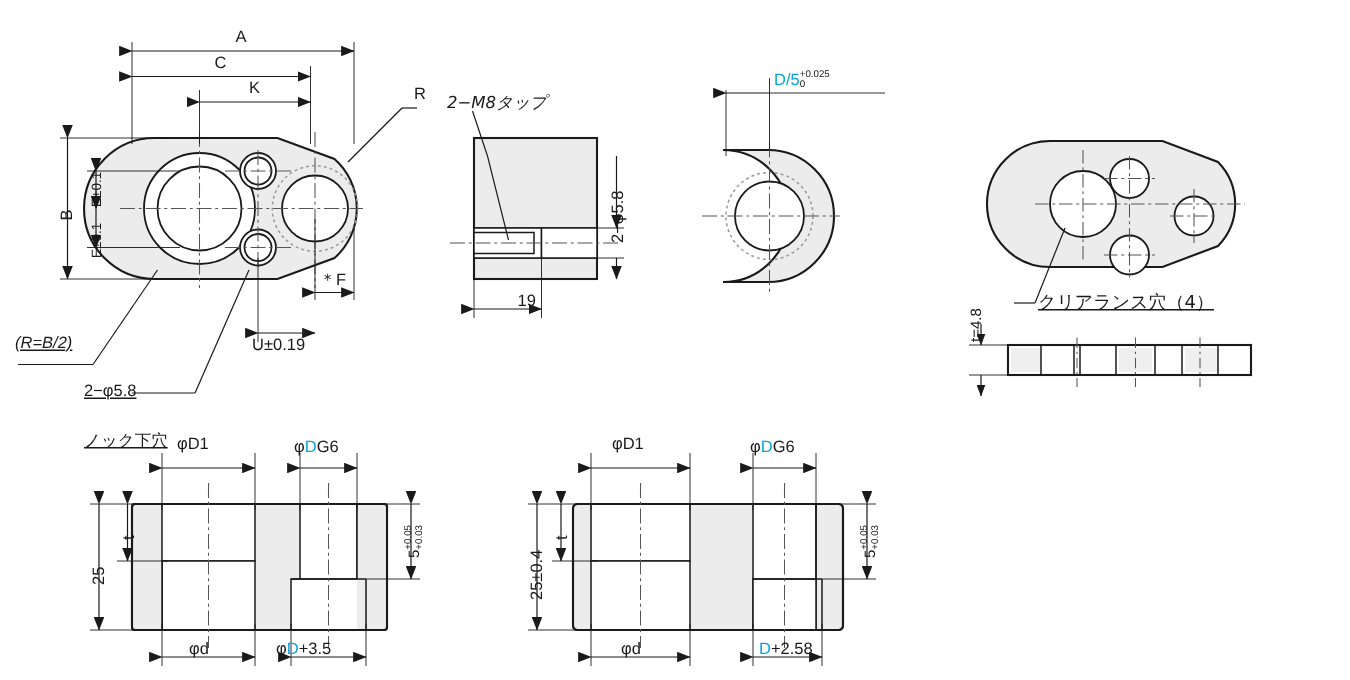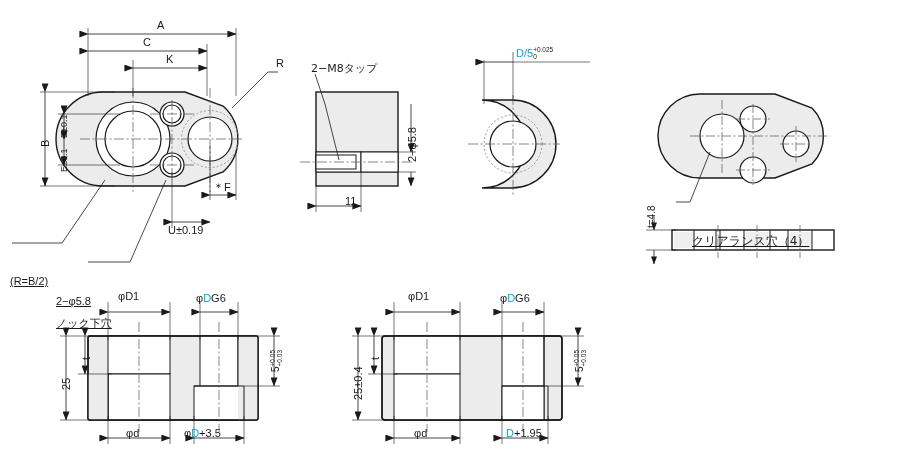--- a/index.html
+++ b/index.html
@@ -8,21 +8,21 @@
     font-family:"Liberation Sans","DejaVu Sans",sans-serif;
     color:#1a1a1a;
   }
   #sheet{position:absolute;left:0;top:0;width:900px;height:453px;}
   svg{display:block;}
   .lbl{position:absolute;font-size:11px;line-height:1;white-space:nowrap;color:#1a1a1a;}
   .lbl.jp{font-family:"DejaVu Sans",sans-serif;}
   .blue{color:#0aa3dc;}
   .rot{transform-origin:0 0;}
   .tolstack{display:inline-block;vertical-align:middle;font-size:6.5px;line-height:1.05;text-align:left;}
-  .u{ text-decoration:underline;margin-top:40px; }
+  .u{ text-decoration:underline; }
 </style>
 </head>
 <body>
 
 <div id="sheet">
 
 <svg width="900" height="453" viewBox="0 0 900 453">
   <defs>
     <marker id="ar" markerWidth="9" markerHeight="7" refX="8.6" refY="3.5" orient="auto" markerUnits="userSpaceOnUse">
       <path d="M0,0 L9,3.5 L0,7 z" fill="#1a1a1a"></path>
@@ -307,29 +307,29 @@
 
 <div class="rot" style="position:absolute;left:59px;top:138px;transform:rotate(-90deg);white-space:nowrap;font-size:9px;">
   <span>E</span><span class="xs">±0.1</span>
 </div>
 <div class="rot" style="position:absolute;left:59px;top:172px;transform:rotate(-90deg);white-space:nowrap;font-size:9px;">
   <span>E</span><span class="xs">±0.1</span>
 </div>
 
 <div class="lbl" style="left:276px;top:58px;">R</div>
 
-<div class="lbl u" style="left:10px;top:236px;">(R=B/2)</div>
+<div class="lbl u" style="left:10px;top:224px;font-style:italic;">(R=B/2)</div>
 <div class="lbl u" style="left:56px;top:256px;">2−φ5.8</div>
-<div class="lbl u jp" style="left:56px;top:278px;">ノック下穴</div>
+<div class="lbl u jp" style="left:56px;top:288px;">ノック下穴</div>
 
 <div class="lbl" style="left:168px;top:225px;"><span>U</span><span class="xs">±0.19</span></div>
 <div class="lbl" style="left:213px;top:182px;">＊F</div>
 
-<div class="lbl jp" style="left:311px;top:63px;">2−M8タップ</div>
-<div class="lbl" style="left:345px;top:196px;">11</div>
+<div class="lbl jp" style="left:298px;top:63px;font-style:italic;">2−M8タップ</div>
+<div class="lbl" style="left:345px;top:196px;">19</div>
 <div class="rot" style="position:absolute;left:406px;top:162px;transform:rotate(-90deg);white-space:nowrap;font-size:11px;">2−φ5.8</div>
 
 <div class="lbl" style="left:516px;top:47px;">
   <span class="blue">D/5</span><span class="tolstack"><span style="display:block">+0.025</span><span style="display:block">0</span></span>
 </div>
 
 <div class="rot" style="position:absolute;left:646px;top:228px;transform:rotate(-90deg);white-space:nowrap;font-size:10px;">t=4.8</div>
 <div class="lbl jp u" style="left:692px;top:195px;font-size:12px;">クリアランス穴（4）</div>
 
 <div class="lbl" style="left:118px;top:291px;"><span>φD1</span></div>
@@ -343,15 +343,15 @@
 <div class="lbl" style="left:184px;top:428px;"><span>φ</span><span class="blue">D</span><span class="sm">+3.5</span></div>
 
 <div class="lbl" style="left:408px;top:291px;">φD1</div>
 <div class="lbl" style="left:500px;top:293px;"><span>φ</span><span class="blue">D</span><span class="xs">G6</span></div>
 <div class="rot" style="position:absolute;left:352px;top:400px;transform:rotate(-90deg);white-space:nowrap;font-size:11px;">25±0.4</div>
 <div class="rot" style="position:absolute;left:369px;top:360px;transform:rotate(-90deg);white-space:nowrap;font-size:11px;">t</div>
 <div class="rot" style="position:absolute;left:574px;top:372px;transform:rotate(-90deg);white-space:nowrap;font-size:10px;">
   <span>5</span><span class="tolstack"><span style="display:block">+0.05</span><span style="display:block">+0.03</span></span>
 </div>
 <div class="lbl" style="left:414px;top:428px;">φd</div>
-<div class="lbl" style="left:506px;top:428px;"><span class="blue">D</span><span class="sm">+1.95</span></div>
+<div class="lbl" style="left:506px;top:428px;"><span class="blue">D</span><span class="sm">+2.58</span></div>
 
 </div>
 
 </body></html>

